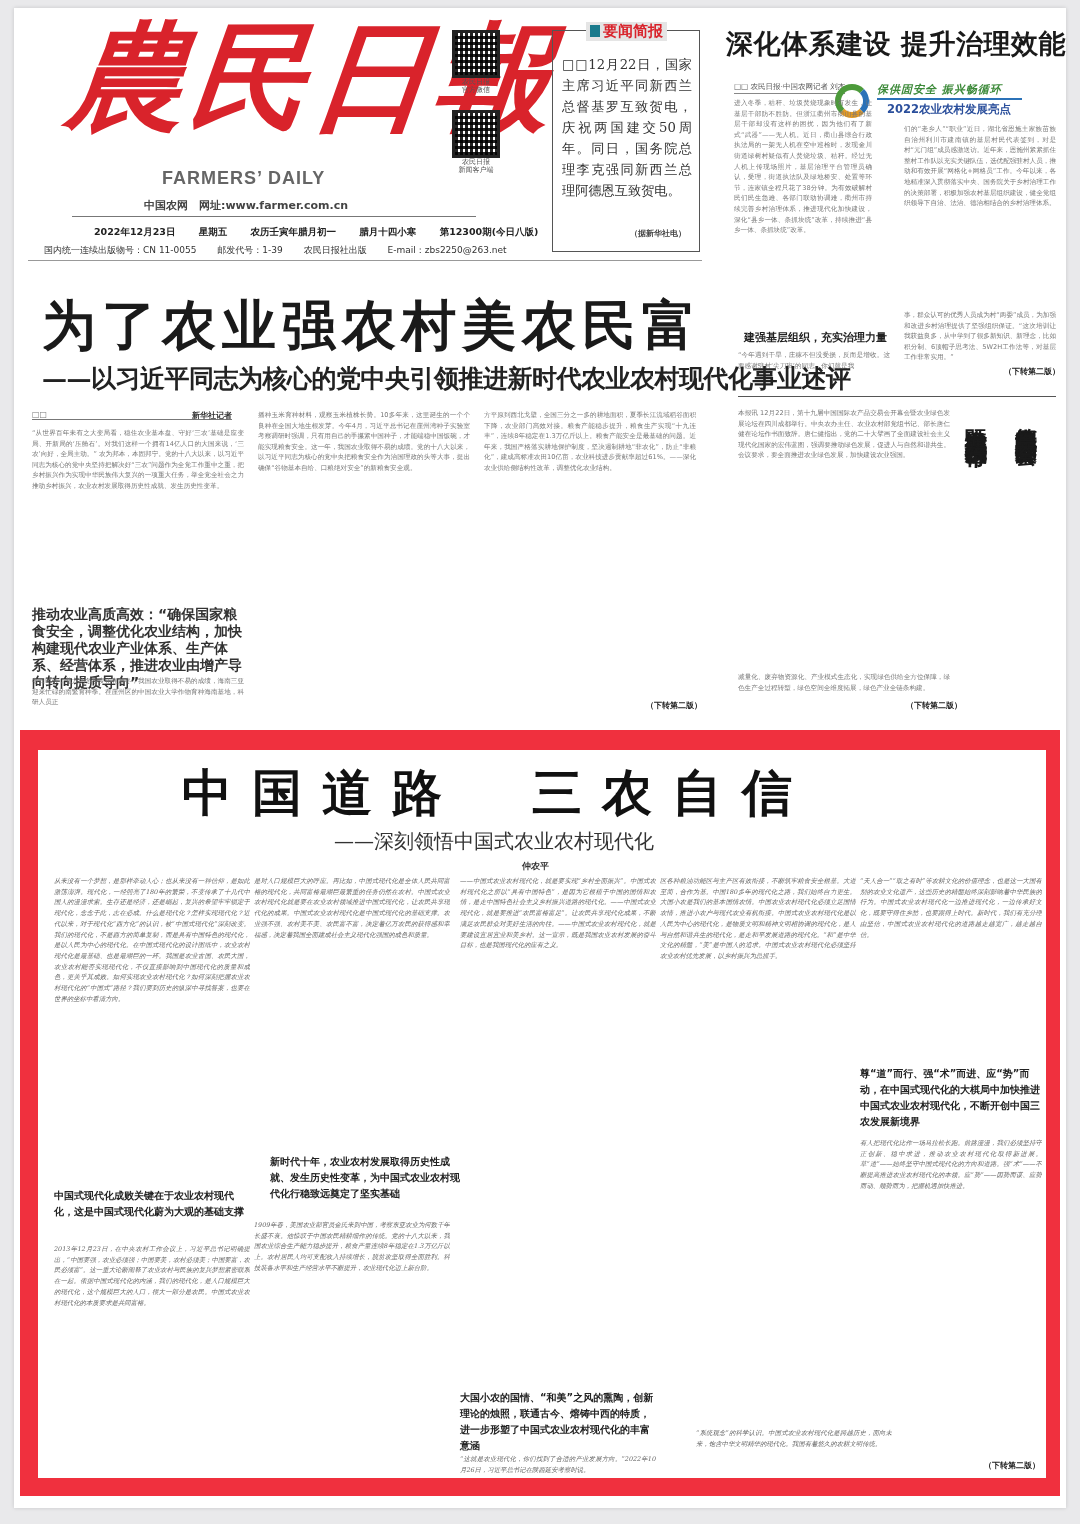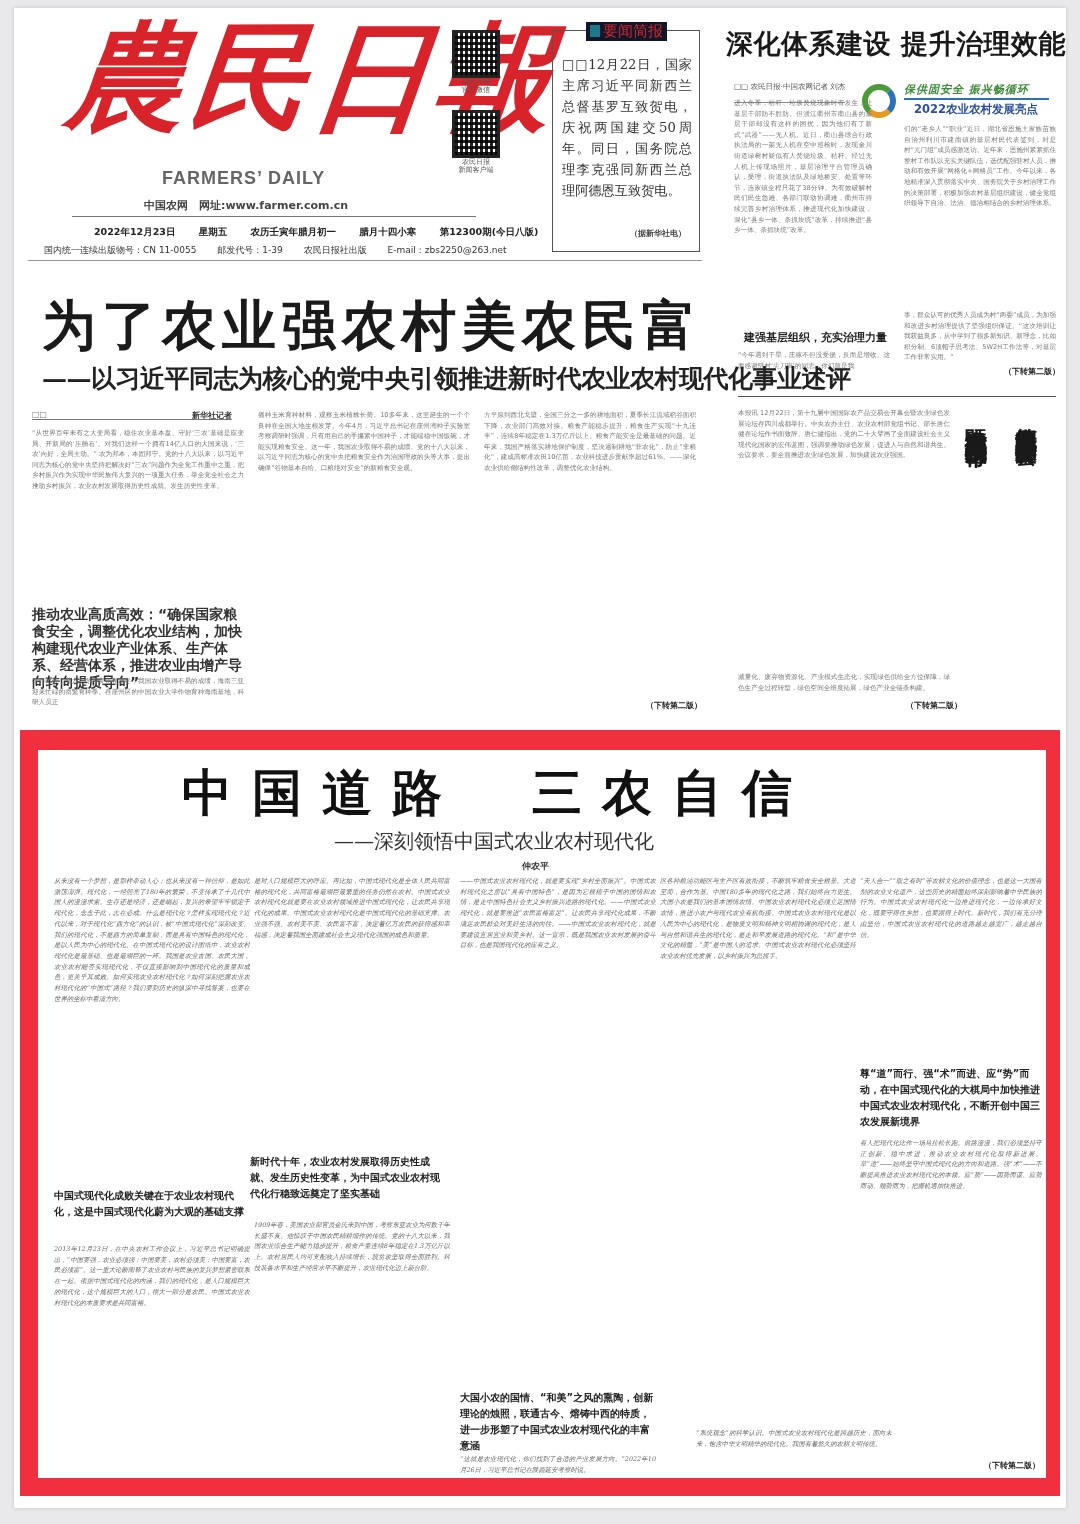--- a/index.html
+++ b/index.html
@@ -18,29 +18,29 @@
   .qr-label { font-size: 7px; color: #555; text-align: center; width: 60px; line-height: 1.2; }
   .site { left: 130px; top: 190px; font-size: 11px; color: #444; font-weight: bold; }
   .rule { background: #777; height: 1px; }
   .dateline { left: 56px; top: 218px; font-size: 9.5px; font-weight: bold; color: #222; white-space: nowrap; word-spacing: 2px; margin-left: 24px; }
   .dateline span { margin-right: 18px; }
   .publine { left: 30px; top: 236px; font-size: 9px; color: #333; white-space: nowrap; }
   .publine span { margin-right: 18px; }
 
   
   .brief { left: 538px; top: 22px; width: 148px; height: 222px; border: 1px solid #555; }
-  .brief-title { left: 572px; top: 14px; background: #0f172a; padding: 0 4px; color: #d9232b; font-weight: normal; font-size: 15px; }
+  .brief-title { left: 572px; top: 14px; background: #e5e5e5; padding: 0 4px; color: #d9232b; font-weight: bold; font-size: 15px; }
   .brief-title::before { content: ""; display: inline-block; width: 10px; height: 12px; background: #1a7a8c; margin-right: 3px; vertical-align: -1px; }
   .brief-text { left: 548px; top: 46px; width: 130px; font-family: "DejaVu Serif", serif; font-size: 13.2px; line-height: 21px; color: #333; text-align: justify; }
   .brief-src { left: 616px; top: 220px; font-size: 8px; color: #444; font-weight: bold; }
 
   
   .rt-head { left: 712px; top: 18px; font-family: "DejaVu Serif", serif; font-size: 27px; font-weight: bold; color: #1a1a1a; white-space: nowrap; letter-spacing: 0.5px; }
-  .byline { font-size: 7.5px; color: #555; border-bottom: 1px solid #888; padding-bottom: 10px; }
-  .badge { left: 848px; top: 74px; width: 190px; height: 38px; }
+  .byline { font-size: 7.5px; color: #555; border-bottom: 1px solid #888; padding-bottom: 1px; }
+  .badge { left: 821px; top: 74px; width: 190px; height: 38px; }
   .badge-ring { left: 0; top: 2px; width: 34px; height: 34px; border-radius: 50%; border: 6px solid #4c9a3a; border-right-color: #2b72b8; border-bottom-color: #e49a24; }
   .badge-slogan { left: 42px; top: 0; font-size: 11px; color: #3d8a3a; font-style: italic; font-weight: bold; letter-spacing: 1px; }
   .badge-line { left: 42px; top: 16px; width: 145px; height: 2px; background: #2b72b8; }
   .badge-year { left: 52px; top: 20px; font-size: 11.5px; color: #2b4f9c; font-weight: bold; }
   .col-text { font-size: 6.6px; line-height: 10.6px; color: #777; text-align: justify; overflow: hidden; }
   .subhead { font-size: 11px; font-weight: bold; color: #222; }
   .cont { font-size: 8px; font-weight: bold; color: #222; }
 
   
   .h1 { left: 28px; top: 282px; font-family: "DejaVu Sans", sans-serif; font-size: 54px; font-weight: bold; color: #1a1a1a; letter-spacing: 6px; white-space: nowrap; }
@@ -141,21 +141,21 @@
   <div class="abs redinner"></div>
   <div class="abs feat-h">中国道路　三农自信</div>
   <div class="abs feat-sub">——深刻领悟中国式农业农村现代化</div>
   <div class="abs feat-author">仲农平</div>
 
   <div class="abs feat-text" style="left:40px;top:868px;width:196px;height:312px;">从来没有一个梦想，是那样牵动人心；也从来没有一种信仰，是如此激荡澎湃。现代化，一经照亮了180年的繁荣，不变传承了十几代中国人的漫漫求索。生存还是经济，还是崛起，复兴的希望牢牢锁定于现代化，念念于此，志在必成。什么是现代化？怎样实现现代化？近代以来，对于现代化“西方化”的认识，被“中国式现代化”深刻改变。我们的现代化，不是西方的简单复制，而是具有中国特色的现代化，是以人民为中心的现代化。在中国式现代化的设计图纸中，农业农村现代化是最基础、也是最艰巨的一环。我国是农业古国、农民大国，农业农村能否实现现代化，不仅直接影响到中国现代化的质量和成色，更关乎其成败。如何实现农业农村现代化？如何深刻把握农业农村现代化的“中国式”路径？我们要到历史的纵深中寻找答案，也要在世界的坐标中看清方向。</div>
   <div class="abs feat-sh" style="left:40px;top:1180px;width:196px;">中国式现代化成败关键在于农业农村现代化，这是中国式现代化蔚为大观的基础支撑</div>
   <div class="abs feat-text" style="left:40px;top:1236px;width:196px;height:226px;">2013年12月23日，在中央农村工作会议上，习近平总书记明确提出，“中国要强，农业必须强；中国要美，农村必须美；中国要富，农民必须富”。这一重大论断阐释了农业农村与民族的复兴梦想紧密联系在一起。依据中国式现代化的内涵，我们的现代化，是人口规模巨大的现代化，这个规模巨大的人口，很大一部分是农民。中国式农业农村现代化的本质要求是共同富裕。</div>
 
   <div class="abs feat-text" style="left:240px;top:868px;width:196px;height:276px;">是对人口规模巨大的呼应。再比如，中国式现代化是全体人民共同富裕的现代化，共同富裕最艰巨最繁重的任务仍然在农村。中国式农业农村现代化就是要在农业农村领域推进中国式现代化，让农民共享现代化的成果。中国式农业农村现代化是中国式现代化的基础支撑。农业强不强、农村美不美、农民富不富，决定着亿万农民的获得感和幸福感，决定着我国全面建成社会主义现代化强国的成色和质量。</div>
-  <div class="abs feat-sh" style="left:236px;top:1146px;width:196px;">新时代十年，农业农村发展取得历史性成就、发生历史性变革，为中国式农业农村现代化行稳致远奠定了坚实基础</div>
+  <div class="abs feat-sh" style="left:256px;top:1146px;width:196px;">新时代十年，农业农村发展取得历史性成就、发生历史性变革，为中国式农业农村现代化行稳致远奠定了坚实基础</div>
   <div class="abs feat-text" style="left:240px;top:1212px;width:196px;height:250px;">1909年春，美国农业部官员金氏来到中国，考察东亚农业为何数千年长盛不衰。他惊叹于中国农民精耕细作的传统。党的十八大以来，我国农业综合生产能力稳步提升，粮食产量连续8年稳定在1.3万亿斤以上。农村居民人均可支配收入持续增长，脱贫攻坚取得全面胜利。科技装备水平和生产经营水平不断提升，农业现代化迈上新台阶。</div>
 
   <div class="abs feat-text" style="left:446px;top:868px;width:196px;height:512px;">——中国式农业农村现代化，就是要实现“乡村全面振兴”。中国式农村现代化之所以“具有中国特色”，是因为它根植于中国的国情和农情，是走中国特色社会主义乡村振兴道路的现代化。——中国式农业现代化，就是要推进“农民富裕富足”。让农民共享现代化成果，不断满足农民群众对美好生活的向往。——中国式农业农村现代化，就是要建设宜居宜业和美乡村。这一宣示，既是我国农业农村发展的奋斗目标，也是我国现代化的应有之义。</div>
   <div class="abs feat-sh" style="left:446px;top:1382px;width:196px;">大国小农的国情、“和美”之风的熏陶，创新理论的烛照，联通古今、熔铸中西的特质，进一步形塑了中国式农业农村现代化的丰富意涵</div>
   <div class="abs feat-text" style="left:446px;top:1446px;width:196px;height:20px;">“这就是农业现代化，你们找到了合适的产业发展方向。”2022年10月26日，习近平总书记在陕西延安考察时说。</div>
 
   <div class="abs feat-text" style="left:646px;top:868px;width:196px;height:540px;">区各种粮油功能区与主产区有效衔接，不断筑牢粮食安全根基。大道至简，合作为基。中国180多年的现代化之路，我们始终自力更生。大国小农是我们的基本国情农情。中国农业农村现代化必须立足国情农情，推进小农户与现代农业有机衔接。中国式农业农村现代化是以人民为中心的现代化，是物质文明和精神文明相协调的现代化，是人与自然和谐共生的现代化，是走和平发展道路的现代化。“和”是中华文化的精髓，“美”是中国人的追求。中国式农业农村现代化必须坚持农业农村优先发展，以乡村振兴为总抓手。</div>
   <div class="abs feat-text" style="left:646px;top:1420px;width:196px;height:44px;margin-left:36px;">“系统观念”的科学认识。中国式农业农村现代化是跨越历史，面向未来，饱含中华文明精华的现代化。我国有着悠久的农耕文明传统。</div>
 
   <div class="abs feat-text" style="left:846px;top:868px;width:182px;height:180px;">“天人合一”“取之有时”等农耕文化的价值理念，也是这一大国有别的农业文化遗产，这些历史的精髓始终深刻影响着中华民族的行为。中国式农业农村现代化一边推进现代化，一边传承好文化，既要守得住乡愁，也要跟得上时代。新时代，我们有充分理由坚信，中国式农业农村现代化的道路越走越宽广，越走越自信。</div>

